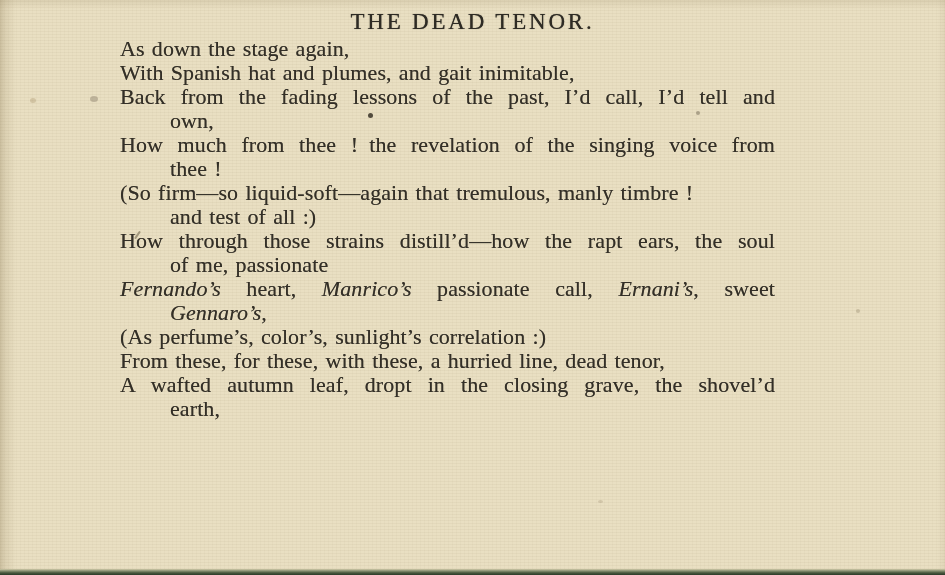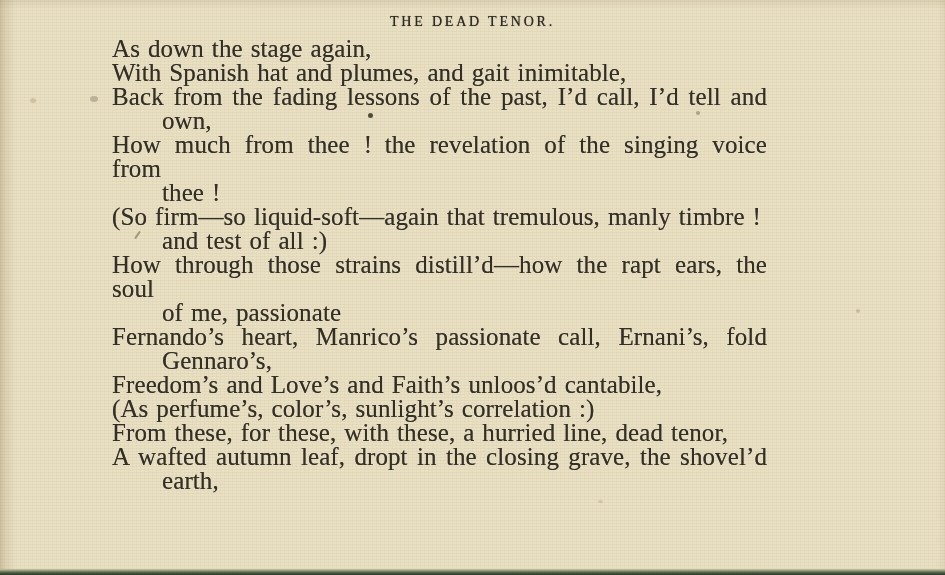--- a/index.html
+++ b/index.html
@@ -12,35 +12,35 @@
       linear-gradient(90deg, rgba(118,99,60,0.26) 0px, rgba(118,99,60,0.12) 5px, rgba(118,99,60,0) 16px),
       linear-gradient(180deg, rgba(118,99,60,0.12) 0px, rgba(118,99,60,0) 9px),
       linear-gradient(270deg, rgba(118,99,60,0.08) 0px, rgba(118,99,60,0) 8px),
       repeating-linear-gradient(0deg, rgba(110,92,58,0.05) 0 1px, rgba(0,0,0,0) 1px 3px),
       repeating-linear-gradient(90deg, rgba(110,92,58,0.03) 0 1px, rgba(0,0,0,0) 1px 4px),
       #e9dfc2;
   }
   .page-title {
     position: absolute; top: 11px; left: 0; width: 945px;
     text-align: center;
-    font-size: 14px; line-height: 22px;
+    font-size: 23px; line-height: 22px;
     letter-spacing: 2.8px;
     color: #2e2b24;
     text-shadow: 0 0 0.8px rgba(46,43,36,0.85);
   }
   .poem {
-    position: absolute; left: 112px; top: 37px; width: 655px;
-    font-size: 25px; line-height: 24px;
+    position: absolute; left: 120px; top: 37px; width: 655px;
+    font-size: 22px; line-height: 24px;
     letter-spacing: 0.1px; word-spacing: 1.6px;
     text-shadow: 0 0 0.6px rgba(51,47,39,0.6);
   }
   .line { min-height: 24px; }
   .line.indent { padding-left: 50px; }
   .line.just { text-align: justify; text-align-last: justify; }
-  .em { }
+  .em { font-style: italic; }
   .scan-edge-bottom {
     position: absolute; left: 0; right: 0; bottom: 0; height: 6px;
     background: linear-gradient(180deg, #cfc8a7 0%, #8d9476 30%, #48583e 65%, #2c3c29 100%);
   }
   .speck { position: absolute; border-radius: 50%; }
   .speck-1 { left: 90px;  top: 96px;  width: 8px; height: 6px; background: rgba(112,101,84,0.35); }
   .speck-2 { left: 368px; top: 113px; width: 5px; height: 5px; background: rgba(56,50,39,0.85); }
   .speck-3 { left: 696px; top: 111px; width: 4px; height: 4px; background: rgba(100,90,70,0.45); }
   .speck-4 { left: 133px; top: 234px; width: 9px; height: 2px; background: rgba(96,85,62,0.5); transform: rotate(-55deg); border-radius: 2px; }
   .speck-5 { left: 856px; top: 309px; width: 4px; height: 4px; background: rgba(130,115,85,0.30); }
@@ -56,23 +56,22 @@
     <div class="line"><span>As down the stage again,</span></div>
     <div class="line"><span>With Spanish hat and plumes, and gait inimitable,</span></div>
     <div class="line just"><span>Back from the fading lessons of the past, I’d call, I’d tell and</span></div>
     <div class="line indent"><span>own,</span></div>
     <div class="line just"><span>How much from thee&nbsp;! the revelation of the singing voice from</span></div>
     <div class="line indent"><span>thee&nbsp;!</span></div>
     <div class="line"><span>(So firm—so liquid-soft—again that tremulous, manly timbre&nbsp;!</span></div>
     <div class="line indent"><span>and test of all&nbsp;:)</span></div>
     <div class="line just"><span>How through those strains distill’d—how the rapt ears, the soul</span></div>
     <div class="line indent"><span>of me, passionate</span></div>
-    <div class="line just"><span class="em">Fernando’s</span><span> heart, </span><span class="em">Manrico’s</span><span> passionate call, </span><span class="em">Ernani’s</span><span>, fold</span></div>
+    <div class="line just"><span class="em">Fernando’s</span><span> heart, </span><span class="em">Manrico’s</span><span> passionate call, </span><span class="em">Ernani’s</span><span>, sweet</span></div>
     <div class="line indent"><span class="em">Gennaro’s,</span></div>
-    <div class="line"><span>Freedom’s and Love’s and Faith’s unloos’d cantabile,</span></div>
     <div class="line"><span>(As perfume’s, color’s, sunlight’s correlation&nbsp;:)</span></div>
     <div class="line"><span>From these, for these, with these, a hurried line, dead tenor,</span></div>
     <div class="line just"><span>A wafted autumn leaf, dropt in the closing grave, the shovel’d</span></div>
     <div class="line indent"><span>earth,</span></div>
   </div>
 
 <div class="speck speck-1"></div>
 <div class="speck speck-2"></div>
 <div class="speck speck-3"></div>
 <div class="speck speck-4"></div>

